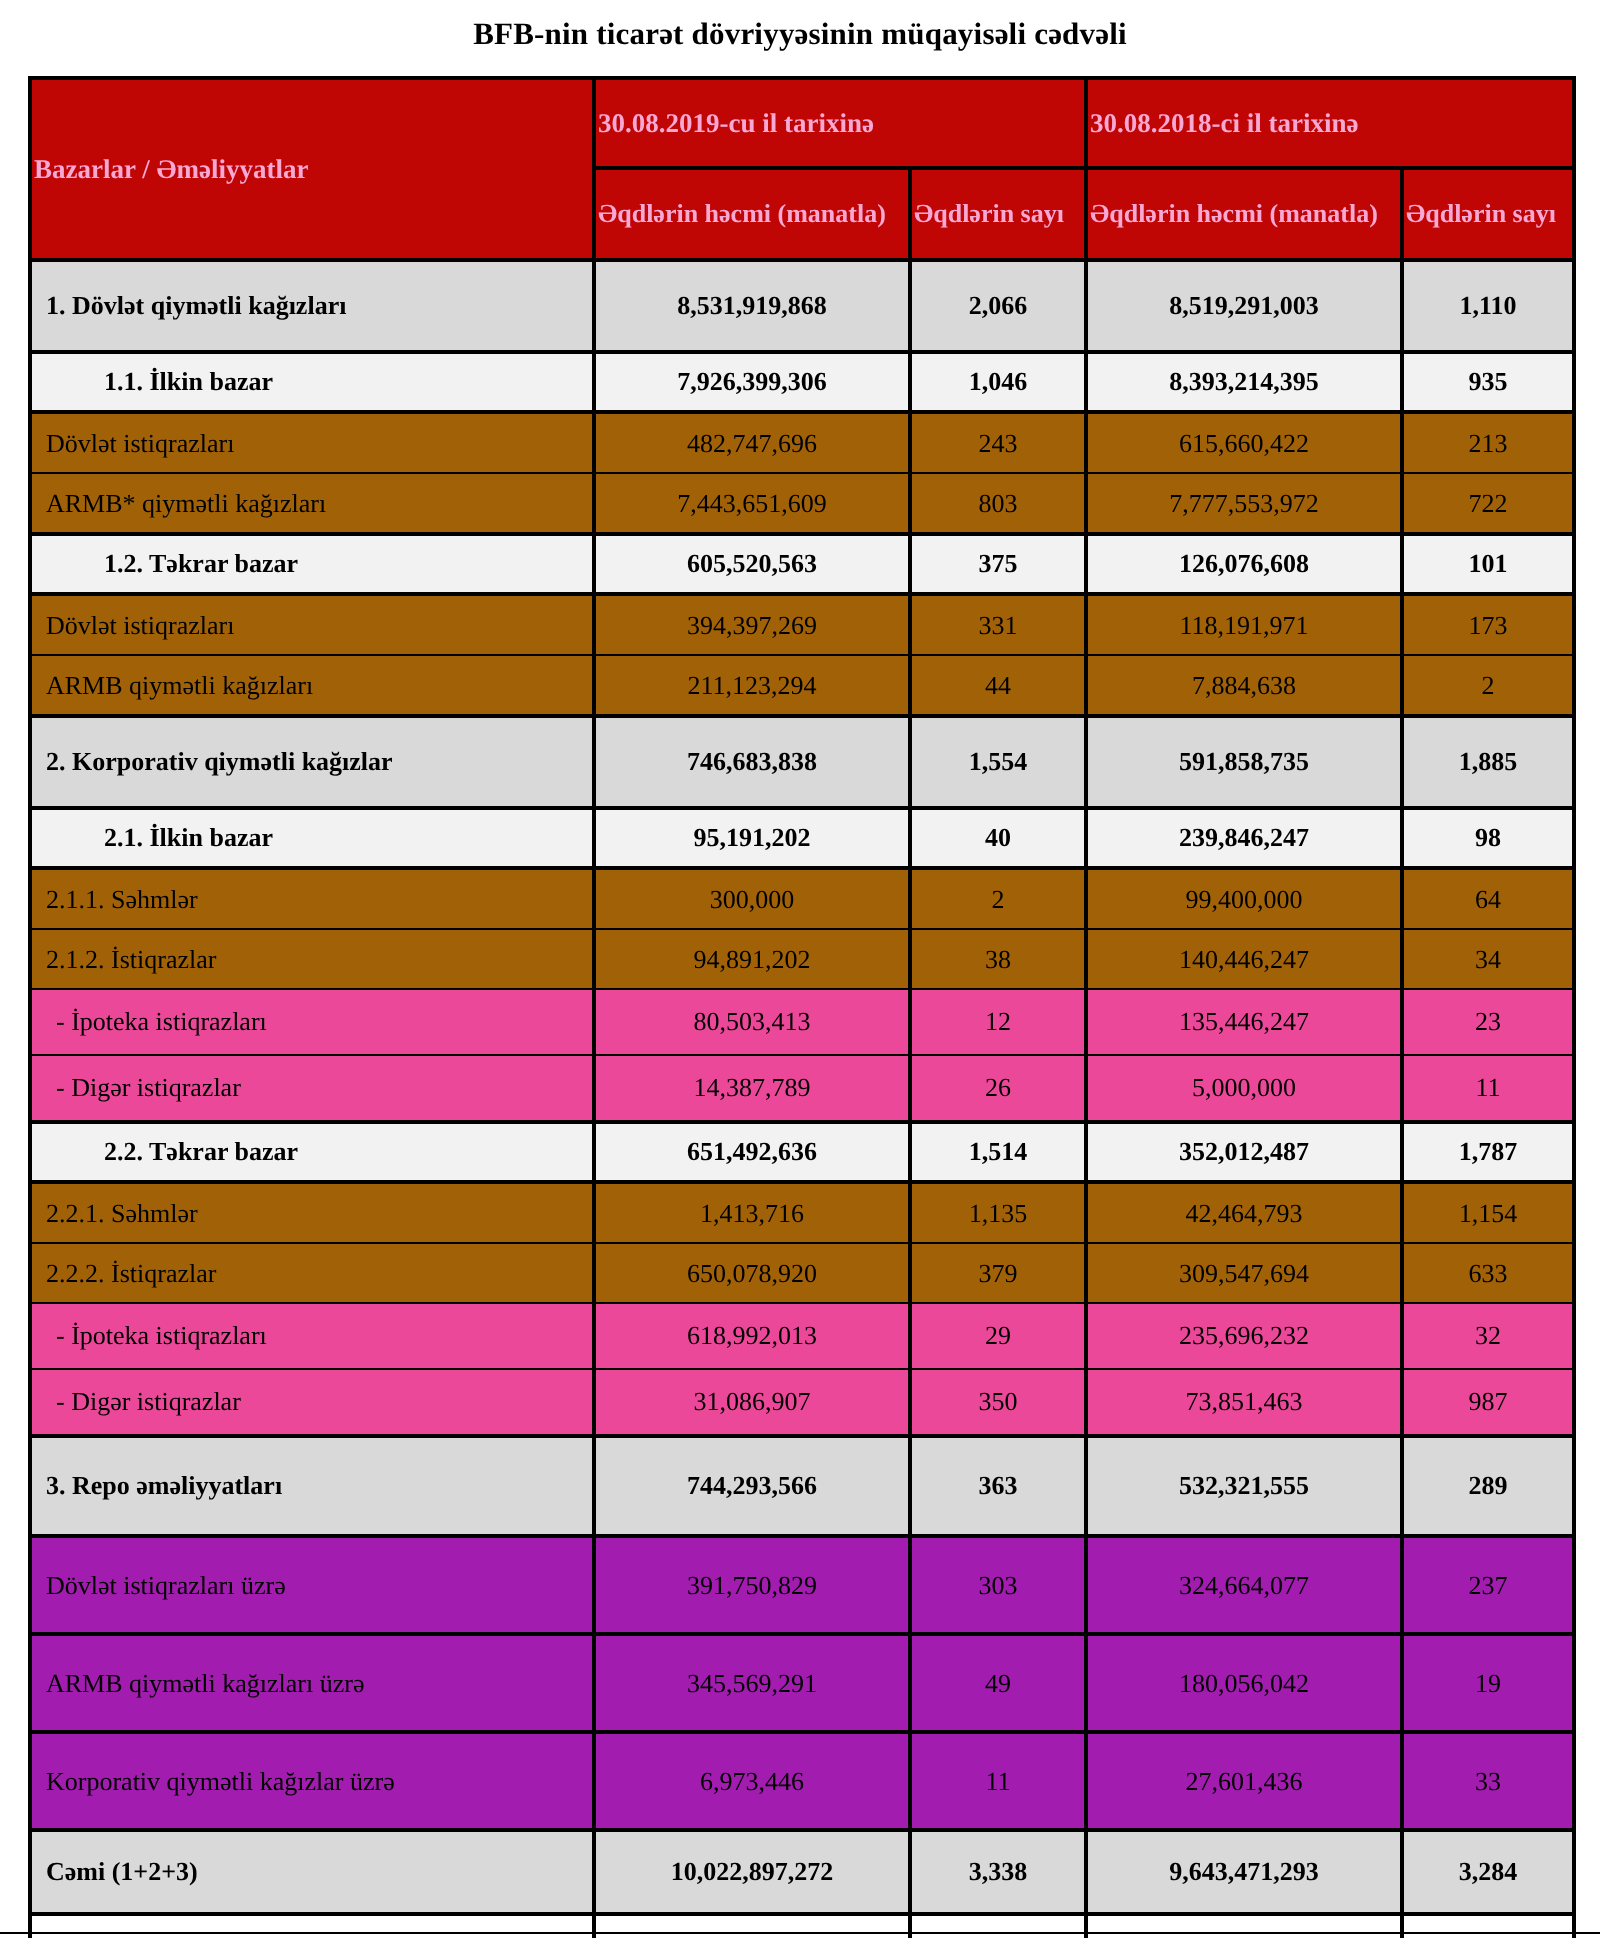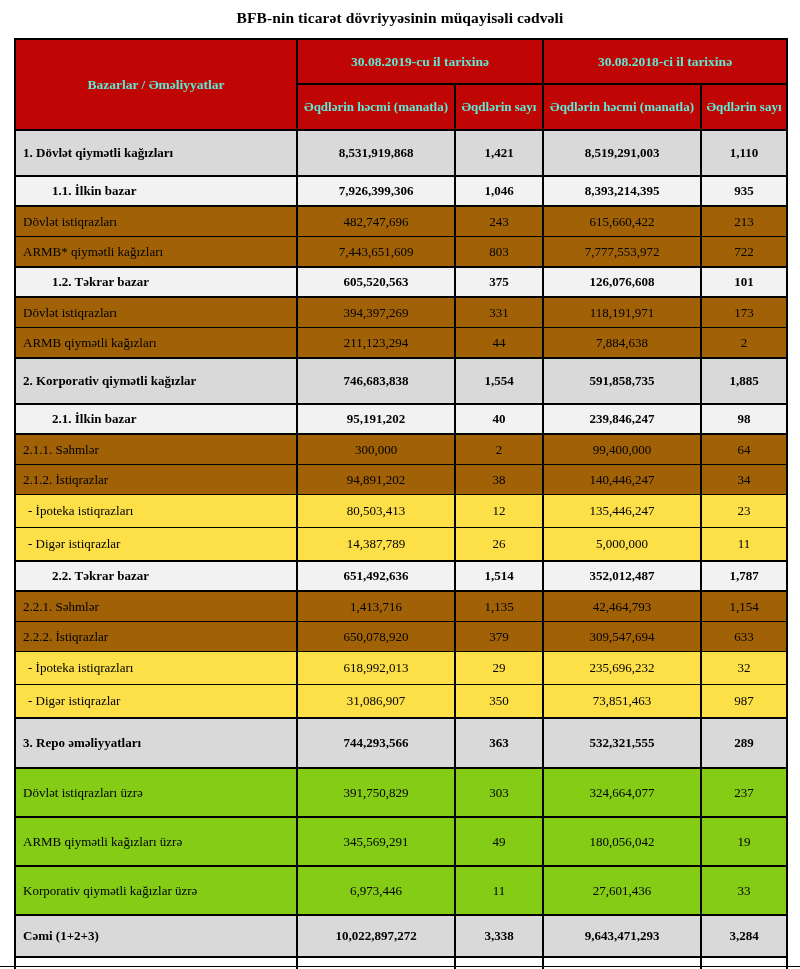--- a/index.html
+++ b/index.html
@@ -34,42 +34,42 @@
     border: 1px solid #000;
     vertical-align: middle;
     overflow: hidden;
   }
   
   .cmp col { }
   .cmp th, .cmp td { border-left-width: 2px; border-right-width: 2px; }
   
   .cmp thead th {
     background: #c00505;
-    color: #5eead4;
+    color: #f9a8d4;
     font-weight: bold;
-    text-align: center;
+    text-align: left;
     border-bottom-width: 2px;
     border-top-width: 2px;
   }
   .cmp thead tr.h1 th { height: 41px; font-size: 13.5px; }
   .cmp thead tr.h2 th { height: 42px; font-size: 13px; line-height: 1.25; }
   .cmp thead th.corner { font-size: 14px; }
   
   .cmp td.label { text-align: left; padding: 2px 4px 2px 7px; font-size: 13px; }
   .cmp td.num   { text-align: center; padding: 2px 2px; font-size: 13px; }
   tr.section td { background: #d9d9d9; height: 40px; border-top-width: 2px; border-bottom-width: 2px; }
   tr.section td.label, tr.section td.num { font-weight: bold; margin-top: 12px; }
   tr.tall td { height: 44px; }
   tr.subsection td { background: #f2f2f2; height: 24px; border-top-width: 2px; border-bottom-width: 2px; }
   tr.subsection td.label { padding-left: 36px; font-weight: bold; }
   tr.subsection td.num { font-weight: bold; }
   tr.plain td { background: #a16207; height: 25px; }
-  tr.dash td { background: #fde047; height: 28px; margin-top: 44px; }
+  tr.dash td { background: #ec4899; height: 28px; margin-top: 44px; }
   tr.dash td.label { padding-left: 12px; }
-  tr.repo td { background: #84cc16; height: 43px; border-top-width: 2px; border-bottom-width: 2px; }
+  tr.repo td { background: #a21caf; height: 43px; border-top-width: 2px; border-bottom-width: 2px; }
   tr.total td { background: #d9d9d9; height: 36px; border-top-width: 2px; border-bottom-width: 2px; }
   tr.total td.label, tr.total td.num { font-weight: bold; }
   tr.bottom td { background: #ffffff; height: 38px; border-top-width: 2px; border-bottom-width: 2px; }
   tr.bottom td.label { padding-left: 12px; }
   tr.bottom td.num { font-weight: bold; }
   .bottom-rule {
     position: absolute;
     left: 0;
     right: 0;
     bottom: 2px;
@@ -101,21 +101,21 @@
         <th>Əqdlərin həcmi (manatla)</th>
         <th>Əqdlərin sayı</th>
         <th>Əqdlərin həcmi (manatla)</th>
         <th>Əqdlərin sayı</th>
       </tr>
     </thead>
     <tbody id="table-body">
         <tr class="section">
           <td class="label">1. Dövlət qiymətli kağızları</td>
           <td class="num">8,531,919,868</td>
-          <td class="num">1,421</td>
+          <td class="num">2,066</td>
           <td class="num">8,519,291,003</td>
           <td class="num">1,110</td>
         </tr>
         <tr class="subsection">
           <td class="label">1.1. İlkin bazar</td>
           <td class="num">7,926,399,306</td>
           <td class="num">1,046</td>
           <td class="num">8,393,214,395</td>
           <td class="num">935</td>
         </tr>

